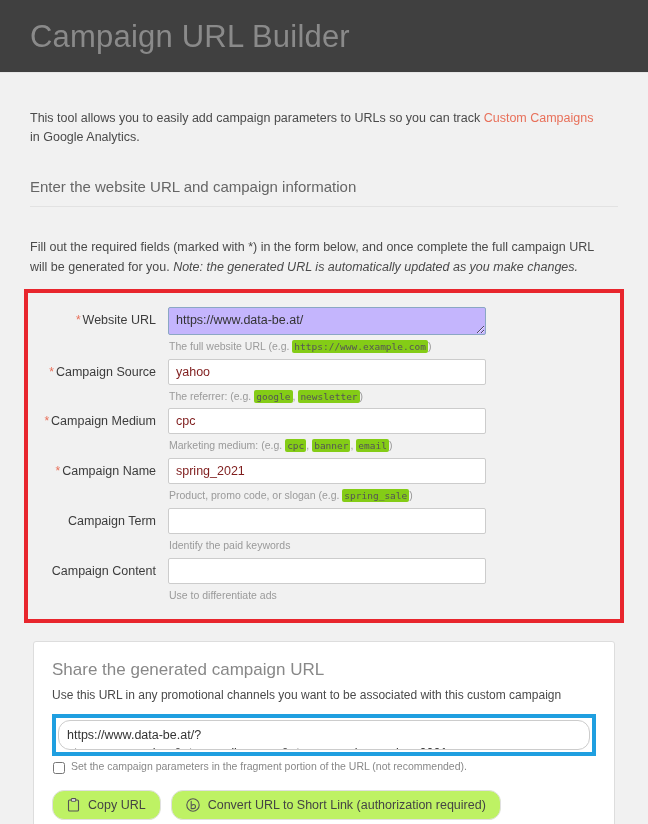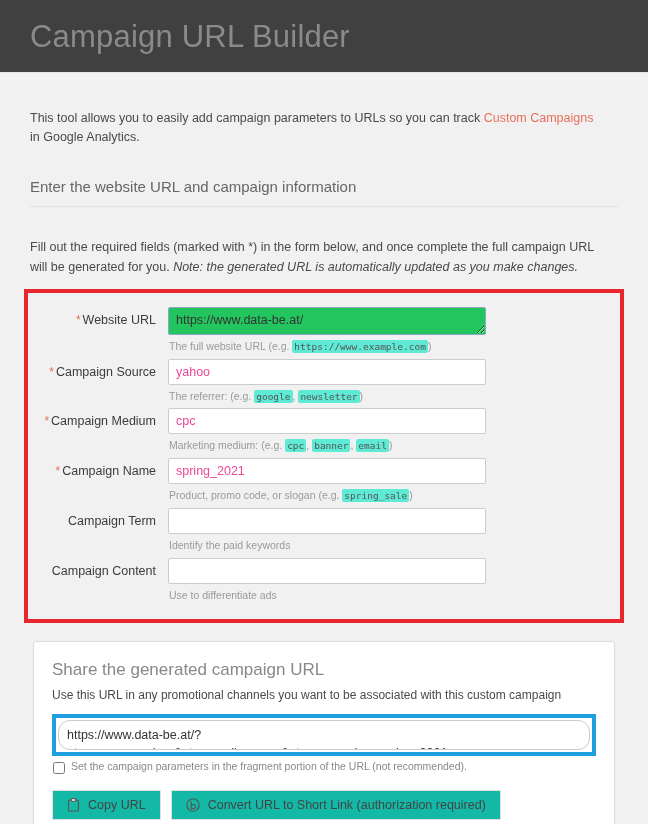--- a/index.html
+++ b/index.html
@@ -109,54 +109,54 @@
     max-width: 318px;
   }
   .field-input {
     display: block;
     width: 100%;
     box-sizing: border-box;
     height: 26px;
     padding: 3px 7px;
     font-family: "Liberation Sans", sans-serif;
     font-size: 12.5px;
-    color: #ec4899;
+    color: #7f1d1d;
     background: #ffffff;
     border: 1px solid #ccc;
     border-radius: 2px;
     outline: none;
   }
   .field-textarea {
     display: block;
     width: 100%;
     box-sizing: border-box;
     height: 28px;
     padding: 4px 7px;
     font-family: "Liberation Sans", sans-serif;
     font-size: 12.5px;
     color: #333;
-    background: #22c55e;
+    background: #c4b5fd;
     border: 1px solid #8ba7c4;
     border-radius: 2px;
     outline: none;
     resize: vertical;
     overflow: hidden;
     line-height: 1.4;
   }
   .field-help {
     font-size: 10.5px;
     color: #9a9a9a;
     margin-top: 4px;
     line-height: 1.5;
     padding-left: 1px;
   }
   code.kbd {
     font-family: "DejaVu Sans Mono", monospace;
     font-size: 9.5px;
-    background: #5eead4;
+    background: #84cc16;
     color: #555;
     padding: 1px 2px;
     border-radius: 2px;
     white-space: nowrap;
   }
 
   
   .share-card {
     background: #ffffff;
     border: 1px solid #dddddd;
@@ -222,23 +222,23 @@
   }
 
   .btn-row {
     display: flex;
     gap: 10px;
   }
   .btn {
     display: inline-flex;
     align-items: center;
     gap: 8px;
-    background: #14b8a6;
+    background: #bef264;
     border: 1px solid #e0e0e0;
-    border-radius: 1px;
+    border-radius: 12px;
     padding: 7px 14px;
     font-size: 12.5px;
     color: #444;
     font-family: "Liberation Sans", sans-serif;
     cursor: pointer;
     line-height: 1;
   }
   .btn svg { display: block; }
 </style>
 </head>

